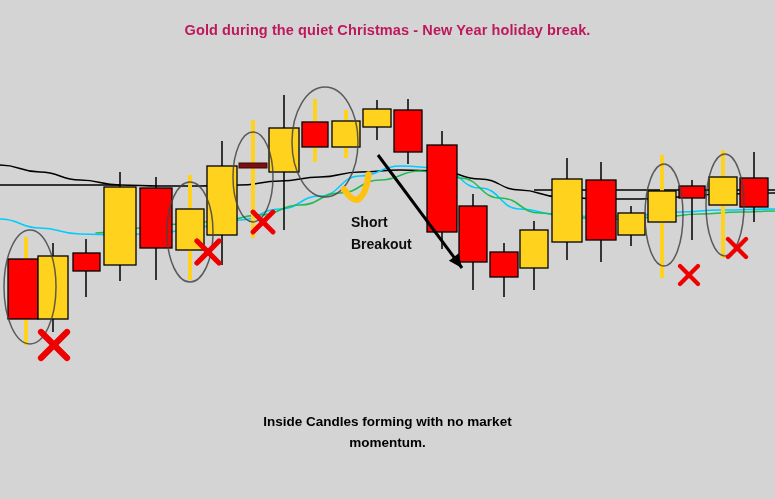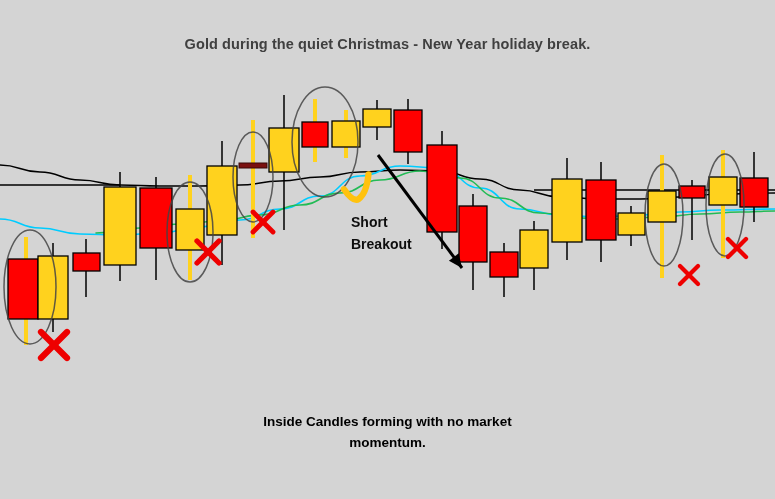--- a/index.html
+++ b/index.html
@@ -24,23 +24,22 @@
     display: block;
   }
   .title-text {
     position: absolute;
     left: 0;
     top: 22px;
     width: 775px;
     text-align: center;
     font-size: 14.5px;
     font-weight: bold;
-    color: #404040;
+    color: #be185d;
     letter-spacing: 0.1px;
-    margin-top: 14px;
   }
   .caption-text {
     position: absolute;
     left: 0;
     top: 411px;
     width: 775px;
     text-align: center;
     font-size: 13.5px;
     font-weight: bold;
     color: #000000;

